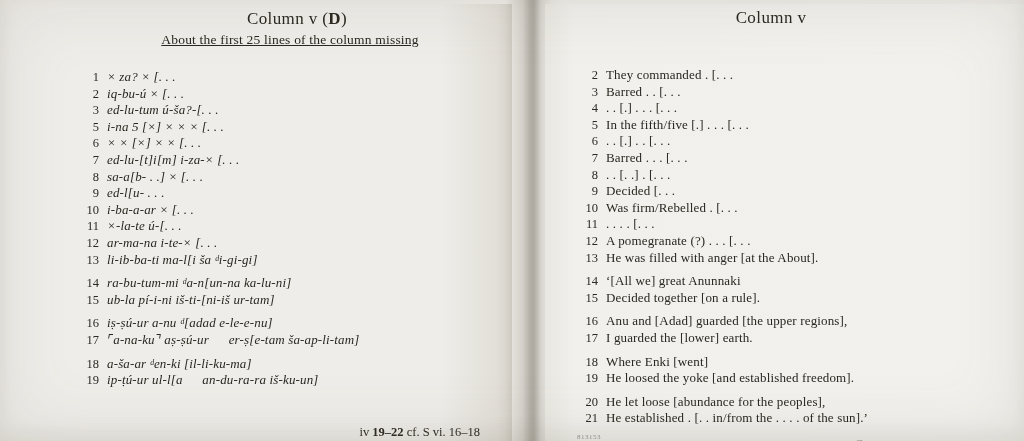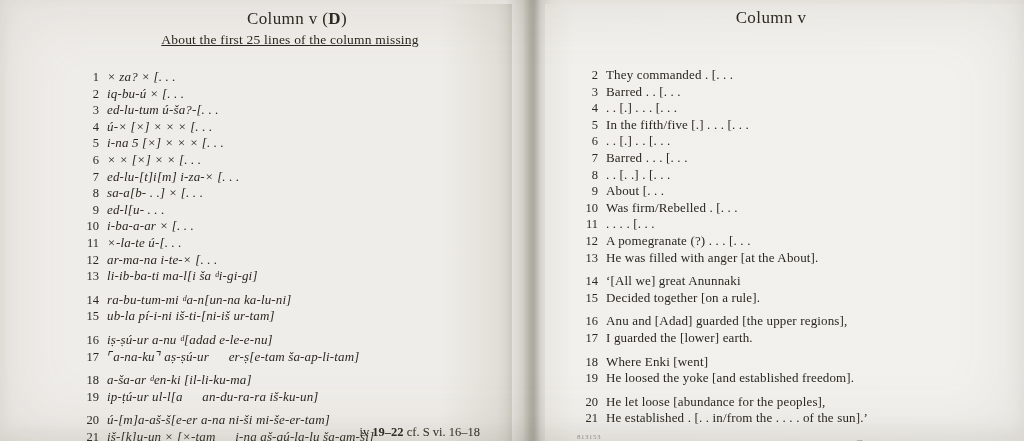--- a/index.html
+++ b/index.html
@@ -50,21 +50,20 @@
 <div class="scan">
 
   <div class="page page-left">
     <div class="title"><span>Column v (</span><b>D</b><span>)</span></div>
     <div class="subtitle">About the first 25 lines of the column missing</div>
     <div class="lines">
         <div class="group">
           <div class="line"><span class="no">1</span><span class="txt translit">× za? × [. . .</span></div>
           <div class="line"><span class="no">2</span><span class="txt translit">iq-bu-ú × [. . .</span></div>
           <div class="line"><span class="no">3</span><span class="txt translit">ed-lu-tum ú-ša?-[. . .</span></div>
-          <div class="line"><span class="no">4</span><span class="txt translit">ú-× [×] × × × [. . .</span></div>
           <div class="line"><span class="no">5</span><span class="txt translit">i-na 5 [×] × × × [. . .</span></div>
           <div class="line"><span class="no">6</span><span class="txt translit">× × [×] × × [. . .</span></div>
           <div class="line"><span class="no">7</span><span class="txt translit">ed-lu-[t]i[m] i-za-× [. . .</span></div>
           <div class="line"><span class="no">8</span><span class="txt translit">sa-a[b- . .] × [. . .</span></div>
           <div class="line"><span class="no">9</span><span class="txt translit">ed-l[u- . . .</span></div>
           <div class="line"><span class="no">10</span><span class="txt translit">i-ba-a-ar × [. . .</span></div>
           <div class="line"><span class="no">11</span><span class="txt translit">×-la-te ú-[. . .</span></div>
           <div class="line"><span class="no">12</span><span class="txt translit">ar-ma-na i-te-× [. . .</span></div>
           <div class="line"><span class="no">13</span><span class="txt translit">li-ib-ba-ti ma-l[i ša ᵈi-gi-gi]</span></div>
         </div>
@@ -73,42 +72,38 @@
           <div class="line"><span class="no">15</span><span class="txt translit">ub-la pí-i-ni iš-ti-[ni-iš ur-tam]</span></div>
         </div>
         <div class="group">
           <div class="line"><span class="no">16</span><span class="txt translit">iṣ-ṣú-ur a-nu ᵈ[adad e-le-e-nu]</span></div>
           <div class="line"><span class="no">17</span><span class="txt translit">⌜a-na-ku⌝ aṣ-ṣú-ur  er-ṣ[e-tam ša-ap-li-tam]</span></div>
         </div>
         <div class="group">
           <div class="line"><span class="no">18</span><span class="txt translit">a-ša-ar ᵈen-ki [il-li-ku-ma]</span></div>
           <div class="line"><span class="no">19</span><span class="txt translit">ip-ṭú-ur ul-l[a  an-du-ra-ra iš-ku-un]</span></div>
         </div>
-        <div class="group">
-          <div class="line"><span class="no">20</span><span class="txt translit">ú-[m]a-aš-š[e-er a-na ni-ši mi-še-er-tam]</span></div>
-          <div class="line"><span class="no">21</span><span class="txt translit">iš-[k]u-un × [×-tam  i-na aš-qú-la-lu ša-am-ši]</span></div>
-        </div>
       </div>
     <div class="footer"><span>iv </span><b>19–22</b><span> cf. S vi. 16–18</span></div>
   </div>
 
   <div class="gutter"></div>
 
   <div class="page page-right">
     <div class="title">Column v</div>
     <div class="lines">
         <div class="group">
           <div class="line"><span class="no">2</span><span class="txt">They commanded . [. . .</span></div>
           <div class="line"><span class="no">3</span><span class="txt">Barred . . [. . .</span></div>
           <div class="line"><span class="no">4</span><span class="txt">. . [.] . . . [. . .</span></div>
           <div class="line"><span class="no">5</span><span class="txt">In the fifth/five [.] . . . [. . .</span></div>
           <div class="line"><span class="no">6</span><span class="txt">. . [.] . . [. . .</span></div>
           <div class="line"><span class="no">7</span><span class="txt">Barred . . . [. . .</span></div>
           <div class="line"><span class="no">8</span><span class="txt">. . [. .] . [. . .</span></div>
-          <div class="line"><span class="no">9</span><span class="txt">About [. . .</span></div>
+          <div class="line"><span class="no">9</span><span class="txt">Decided [. . .</span></div>
           <div class="line"><span class="no">10</span><span class="txt">Was firm/Rebelled . [. . .</span></div>
           <div class="line"><span class="no">11</span><span class="txt">. . . . [. . .</span></div>
           <div class="line"><span class="no">12</span><span class="txt">A pomegranate (?) . . . [. . .</span></div>
           <div class="line"><span class="no">13</span><span class="txt">He was filled with anger [at the About].</span></div>
         </div>
         <div class="group">
           <div class="line"><span class="no">14</span><span class="txt">‘[All we] great Anunnaki</span></div>
           <div class="line"><span class="no">15</span><span class="txt">Decided together [on a rule].</span></div>
         </div>
         <div class="group">

